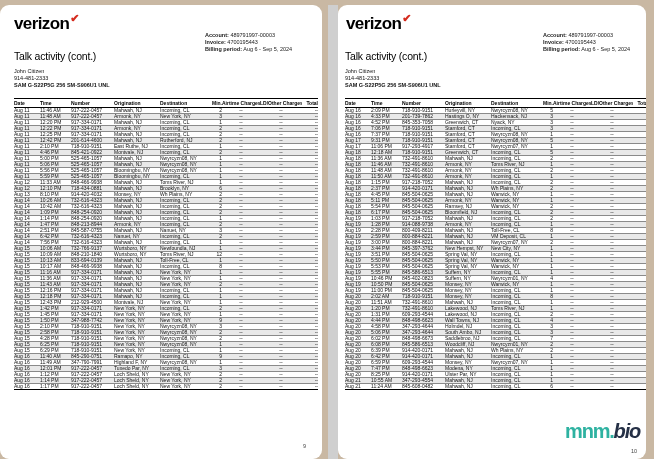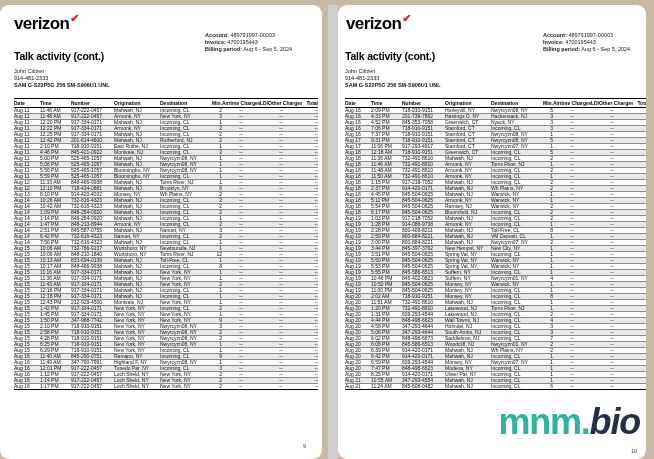--- a/index.html
+++ b/index.html
@@ -13,21 +13,21 @@
   .page{position:absolute;top:5px;height:454px;background:#ffffff;overflow:hidden;border-radius:9px;}
   .page-left{left:0;width:322px;}
   .page-right{left:338px;width:308px;}
 
   .vz{position:absolute;top:7px;left:14px;font-size:17px;font-weight:bold;color:#000;letter-spacing:-0.6px;}
   .vz .chk{color:#d52b1e;font-size:11px;vertical-align:7px;margin-left:1px;font-weight:bold;}
 
   .acct{position:absolute;top:27px;left:205px;font-size:5.5px;line-height:7px;color:#1a1a1a;white-space:nowrap;}
   .acct b{font-weight:bold;}
 
-  .title{position:absolute;top:45px;left:14px;font-size:10.5px;font-weight:bold;color:#000;letter-spacing:-0.2px;}
+  .title{position:absolute;top:45px;left:14px;font-size:10.5px;font-weight:normal;color:#000;letter-spacing:-0.2px;}
   .cust{position:absolute;top:63px;left:14px;font-size:5.5px;line-height:7px;color:#111;white-space:nowrap;}
   .cust .device{font-weight:bold;}
 
   .page-right .title{left:7px;}
   .page-right .cust{left:7px;}
   .page-right .vz{left:8px;}
   .page-right .tblwrap{left:7px;}
 
   .tblwrap{position:absolute;top:93px;left:14px;}
   table{border-collapse:collapse;table-layout:fixed;width:304px;}
@@ -40,21 +40,21 @@
   .c0{width:26px;}.c1{width:31px;}.c2{width:43px;}.c3{width:46px;}.c4{width:48px;}
   .c5{width:14px;text-align:right;}
   .c6{width:38px;text-align:center;}
   .c7{width:42px;text-align:center;}
   .c8{width:16px;text-align:right;}
 
   .pnum{position:absolute;font-size:5.5px;color:#444;}
   .page-left .pnum{right:16px;bottom:10px;}
   .page-right .pnum{right:9px;bottom:5px;}
 
-  .wm{position:absolute;right:6px;bottom:16px;font-size:36px;font-weight:bold;letter-spacing:-1.2px;white-space:nowrap;}
+  .wm{position:absolute;right:6px;bottom:16px;font-size:20px;font-weight:bold;letter-spacing:-1.2px;white-space:nowrap;}
   .wm .p2{font-style:italic;}
 </style>
 </head>
 <body>
 
 <div class="gap-gray"></div>
 
 <div class="page page-left">
   <div class="vz">
     <span>verizon</span><span class="chk" style="color: rgb(213, 43, 30);">✔</span>

